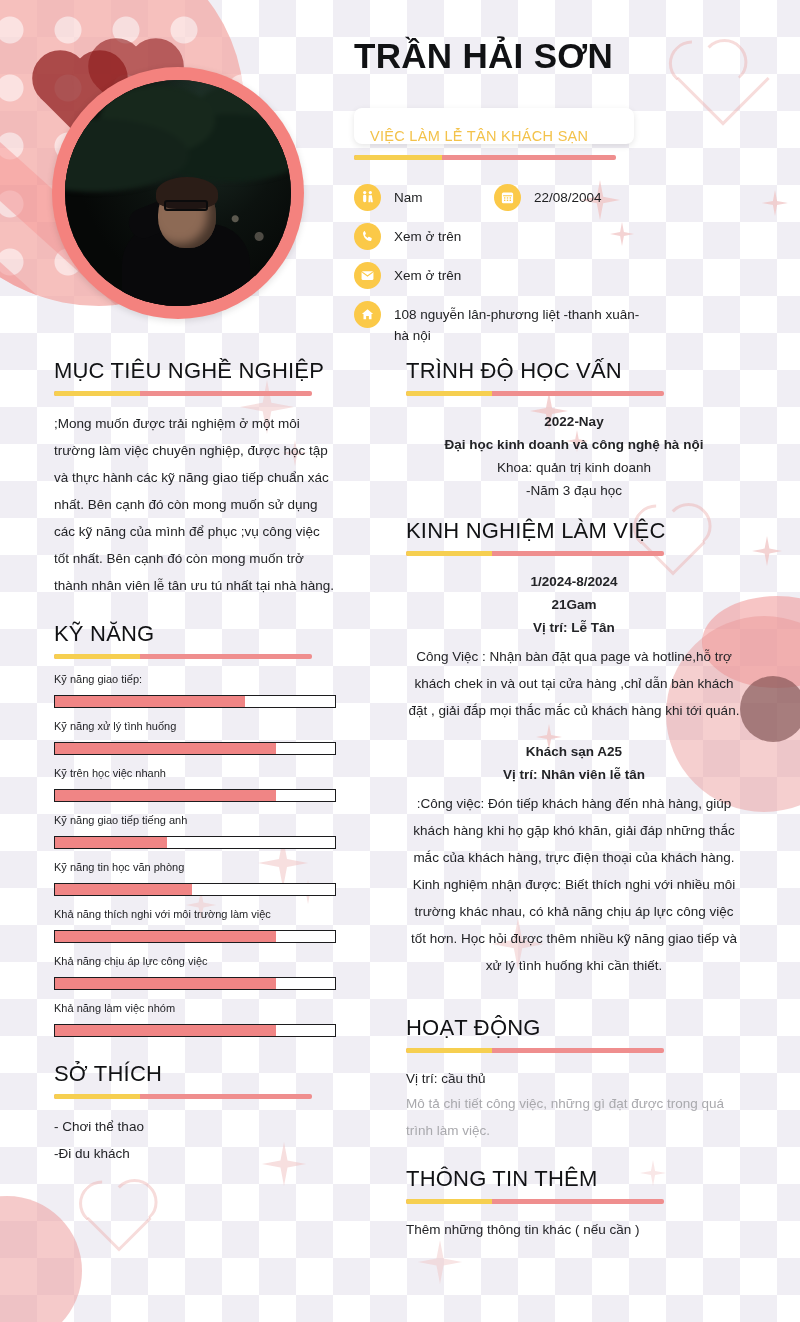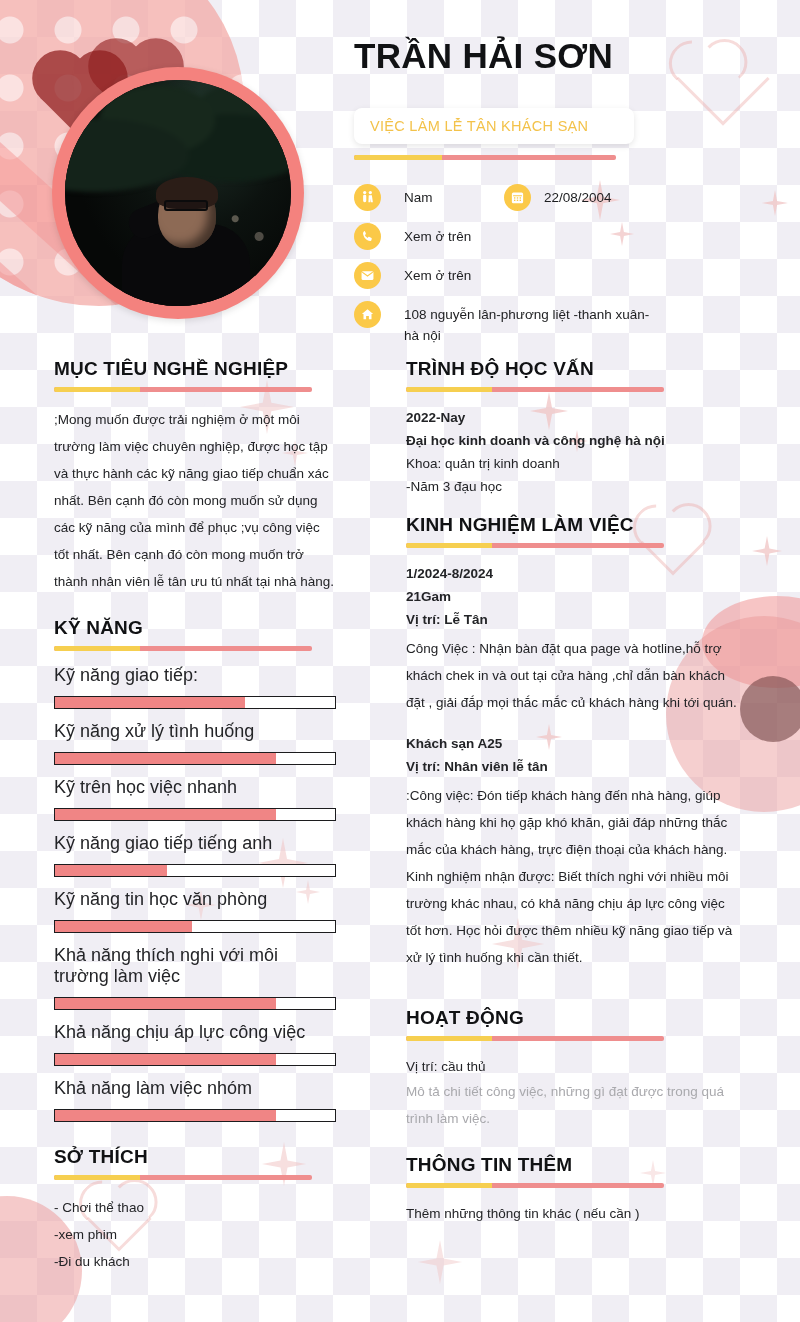--- a/index.html
+++ b/index.html
@@ -172,21 +172,21 @@
     position: absolute; left: 354px; top: 36px;
     font-size: 35px; font-weight: 700; letter-spacing: .3px;
     color: #111214;
   }
   .job-badge {
     position: absolute; left: 354px; top: 108px;
     width: 280px; height: 36px;
     background: #ffffff;
     border-radius: 8px;
     box-shadow: 0 2px 6px rgba(0,0,0,.10);
-    display: flex; align-items: center; padding-left: 16px;
+    display: flex; align-items: flex-end; padding-left: 16px;
     font-size: 14.5px; color: #f3c24a; letter-spacing: .3px;
   }
   .hdr-div {
     position: absolute; left: 354px; top: 155px;
     width: 262px; height: 5px; background: #ef8e8e; border-radius: 2px;
   }
   .hdr-div::before {
     content:""; position:absolute; left:0; top:0; width:88px; height:5px;
     background:#f6cf50; border-radius:2px 0 0 2px;
   }
@@ -194,59 +194,59 @@
   .contacts { position: absolute; left: 354px; top: 184px; }
   .crow { display: flex; align-items: flex-start; margin-bottom: 12px; }
   .cico {
     width: 27px; height: 27px; border-radius: 50%;
     background: #fbc948;
     display: flex; align-items: center; justify-content: center;
     flex: 0 0 27px;
   }
   .cico svg { width: 15px; height: 15px; fill: #ffffff; }
   .ctext {
-    margin-left: 23px; font-size: 13.5px; color: #1d1e20;
+    margin-left: 13px; font-size: 13.5px; color: #1d1e20;
     line-height: 27px; max-width: 260px;
   }
   .ctext.addr { line-height: 21px; padding-top: 3px; }
   .crow.inline { display: flex; align-items: center; }
   .crow.inline .ctext { margin-right: 22px; width: 78px; }
 
   
   .col-left  { position: absolute; left: 54px;  top: 358px; width: 282px; }
   .col-right { position: absolute; left: 406px; top: 358px; width: 336px; }
 
   .sec-title {
-    font-size: 19px; font-weight: 700; color: #111214;
+    font-size: 22px; font-weight: 400; color: #111214;
     letter-spacing: .2px; margin-bottom: 7px;
   }
   .sec-div {
     position: relative; height: 5px; border-radius: 2px;
     background: #ef8e8e; margin-bottom: 14px;
   }
   .sec-div::before {
     content:""; position:absolute; left:0; top:0; height:5px; width:86px;
     background:#f6cf50; border-radius:2px 0 0 2px;
   }
   .col-left  .sec-div { width: 258px; }
   .col-right .sec-div { width: 258px; }
 
   .body-p {
     font-size: 13.5px; line-height: 27px; color: #232427;
     margin-bottom: 10px;
   }
   .muted { color: #a9a9ad; }
 
-  .block { margin-bottom: 16px; }
+  .block { margin-bottom: 16px; text-align: center; }
   .bline { font-size: 13.5px; line-height: 23px; color: #232427; }
   .bline.b { font-weight: 700; }
 
   
   .skill { margin-bottom: 12px; }
-  .skill-label { font-size: 18px; color: #232427; margin-bottom: 10px; }
+  .skill-label { font-size: 11px; color: #232427; margin-bottom: 10px; }
   .bar {
     width: 282px; height: 13px;
     border: 1.4px solid #1c1c1e;
     background: #ffffff;
   }
   .bar-fill { height: 100%; background: #f08585; }
 
   .hobby { font-size: 13.5px; line-height: 27px; color: #232427; }
 
   .gap-lg { height: 20px; }
@@ -454,21 +454,20 @@
           </div>
       </section>
 
       <div class="gap-md"></div>
 
       <section>
         <div class="sec-title">SỞ THÍCH</div>
         <div class="sec-div"></div>
         <div id="hobby-list">
             <div class="hobby">- Chơi thể thao</div>
-            <div class="hobby">-xem phim</div>
             <div class="hobby">-Đi du khách</div>
           </div>
       </section>
 
     </div>
 
     <div class="col-right">
 
       <section>
         <div class="sec-title">TRÌNH ĐỘ HỌC VẤN</div>

